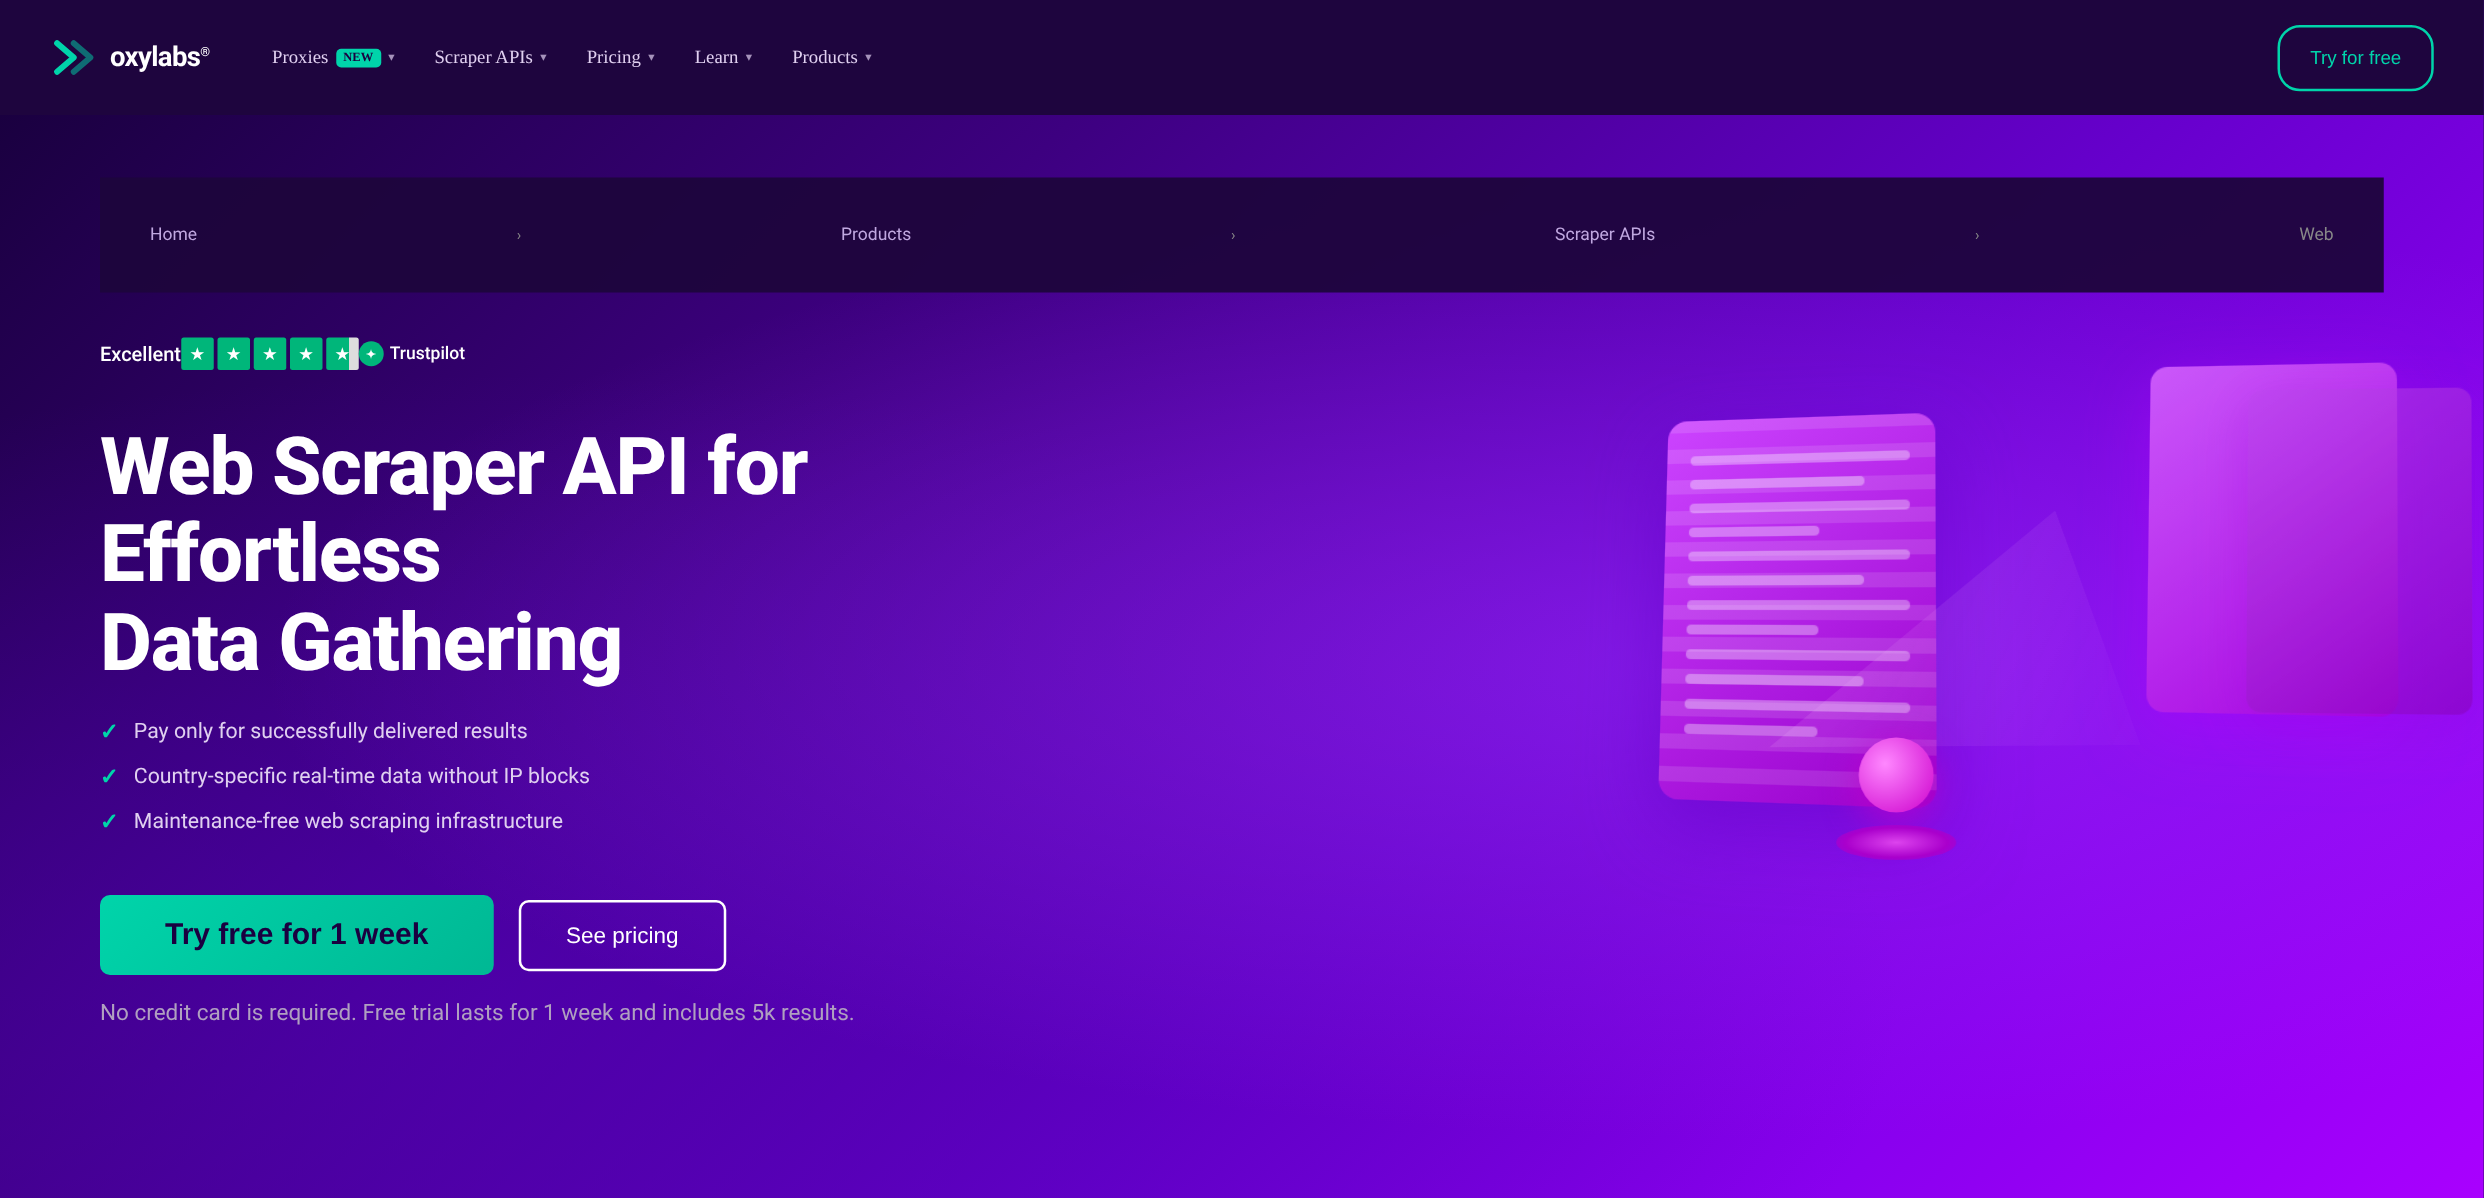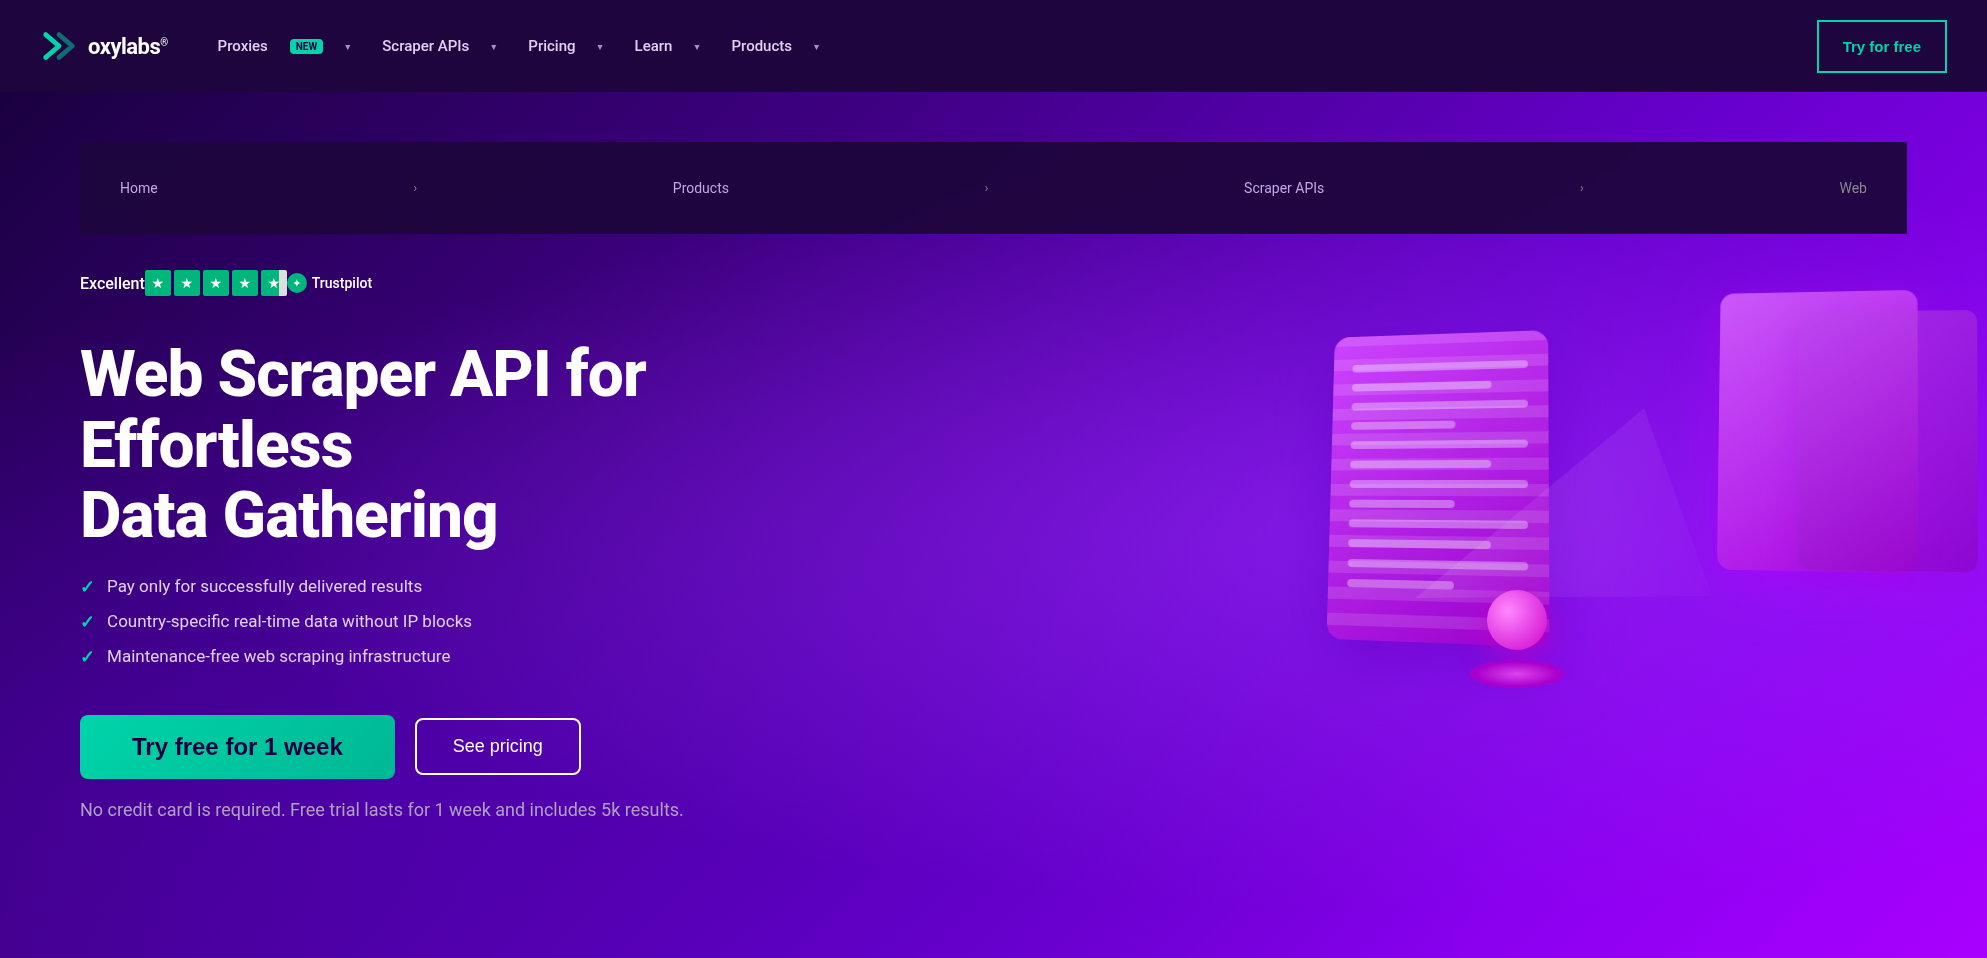--- a/index.html
+++ b/index.html
@@ -50,52 +50,53 @@
       vertical-align: super;
     }
     .nav-links {
       display: flex;
       align-items: center;
       gap: 4px;
     }
     .nav-item {
       display: flex;
       align-items: center;
-      gap: 22px;
+      gap: 6px;
       padding: 8px 14px;
       color: #e0d0f0;
       font-size: 15px;
       font-weight: 500;
       cursor: pointer;
       border-radius: 6px;
       white-space: nowrap;
       user-select: none;
       text-decoration: none;
+      font-family: Liberation Serif, serif;
     }
     .nav-badge {
       background: #00d4aa;
       color: #1a0040;
       font-size: 10px;
       font-weight: 700;
       padding: 2px 6px;
       border-radius: 4px;
       text-transform: uppercase;
     }
     .nav-chevron {
       font-size: 10px;
       opacity: 0.7;
     }
     .nav-try-free {
       background: transparent;
       border: 2px solid #00d4aa;
       color: #00d4aa;
       padding: 16px 24px;
-      border-radius: 0;
+      border-radius: 18px;
       font-size: 15px;
-      font-weight: 700;
+      font-weight: 400;
       cursor: pointer;
       white-space: nowrap;
     }
 
     
     .hero {
       background: linear-gradient(135deg, #1a0040 0%, #3d0080 30%, #6600cc 60%, #8800ee 80%, #aa00ff 100%);
       min-height: 886px;
       position: relative;
       overflow: hidden;

